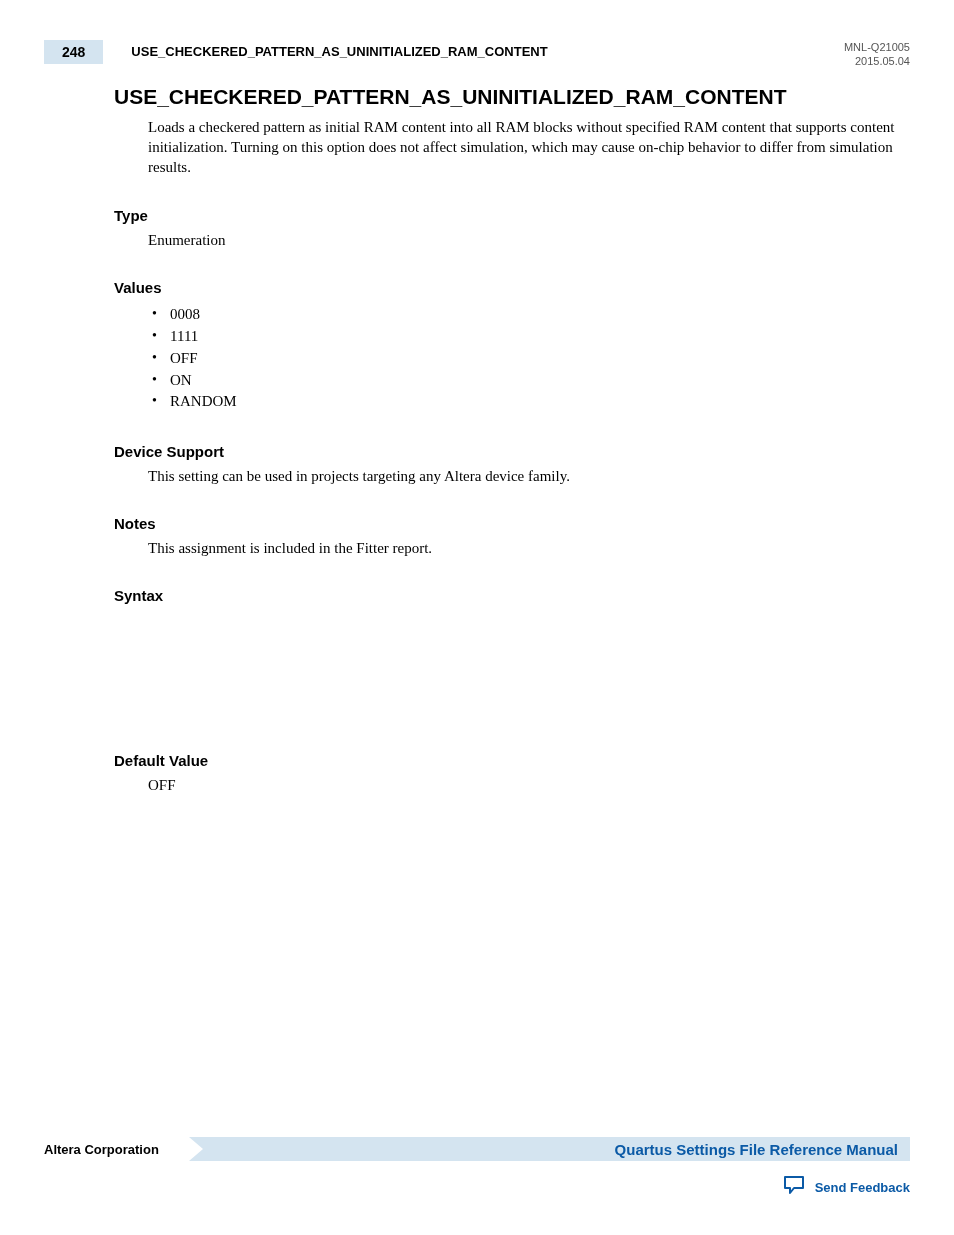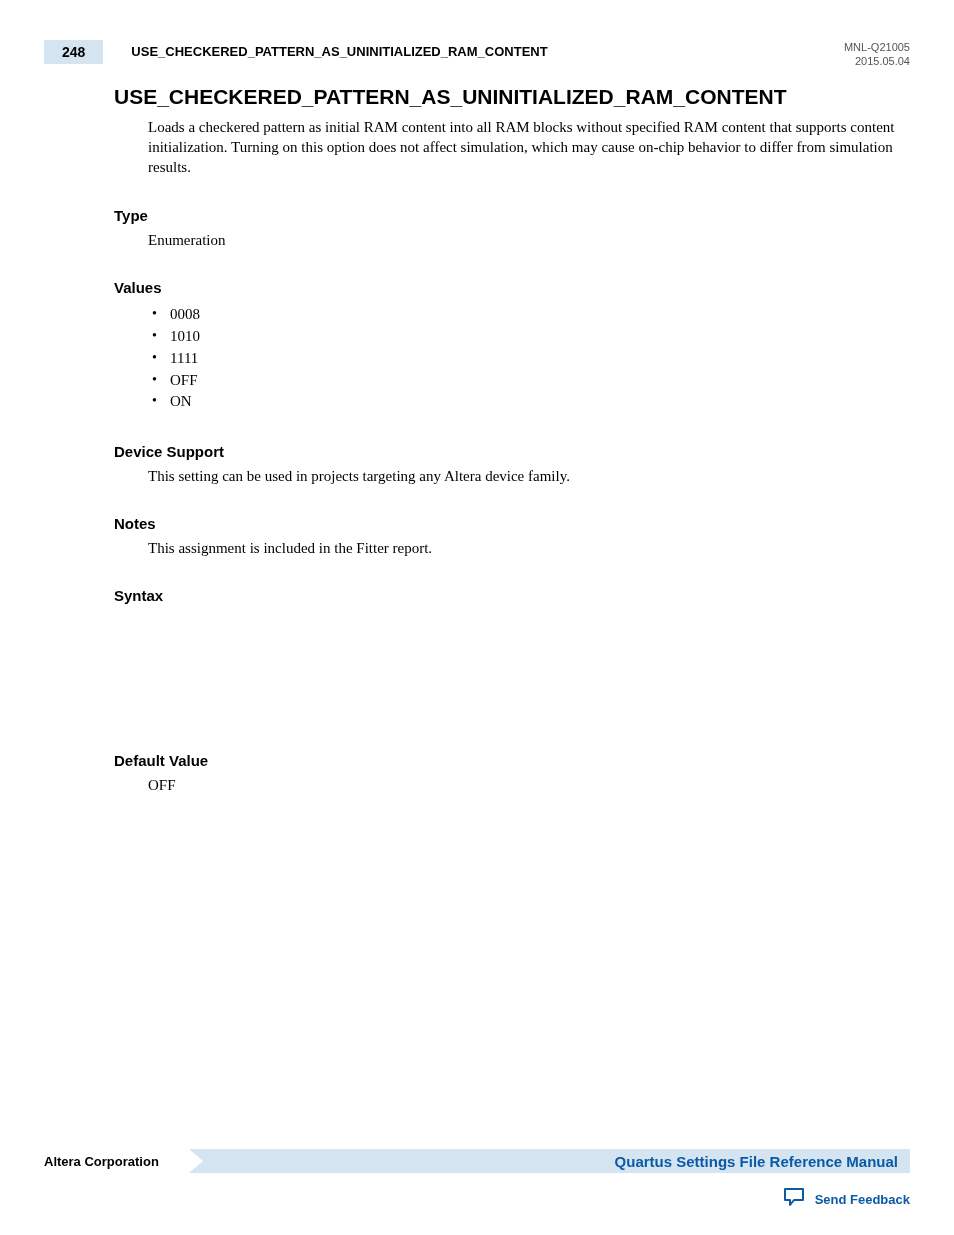--- a/index.html
+++ b/index.html
@@ -96,21 +96,21 @@
       position: absolute;
       left: 4px;
       top: 0;
       font-size: 14px;
     }
     .syntax-spacer {
       height: 110px;
     }
     .footer {
       position: absolute;
-      bottom: 24px;
+      bottom: 36px;
       left: 44px;
       right: 44px;
     }
     .footer-bar {
       display: flex;
       align-items: center;
       background: #d4e4f0;
       height: 24px;
       position: relative;
     }
@@ -178,24 +178,24 @@
 <h1 class="main-heading">USE_CHECKERED_PATTERN_AS_UNINITIALIZED_RAM_CONTENT</h1>
 
 <p class="body-text">Loads a checkered pattern as initial RAM content into all RAM blocks without specified RAM content that supports content initialization. Turning on this option does not affect simulation, which may cause on-chip behavior to differ from simulation results.</p>
 
 <div class="section-label">Type</div>
 <div class="section-content">Enumeration</div>
 
 <div class="section-label">Values</div>
 <ul class="values-list">
   <li>0008</li>
-  <li>1010</li>
   <li>1111</li>
   <li>OFF</li>
   <li>ON</li>
+  <li>RANDOM</li>
 </ul>
 
 <div class="section-label">Device Support</div>
 <div class="section-content">This setting can be used in projects targeting any Altera device family.</div>
 
 <div class="section-label">Notes</div>
 <div class="section-content">This assignment is included in the Fitter report.</div>
 
 <div class="section-label">Syntax</div>
 <div class="syntax-spacer"></div>

